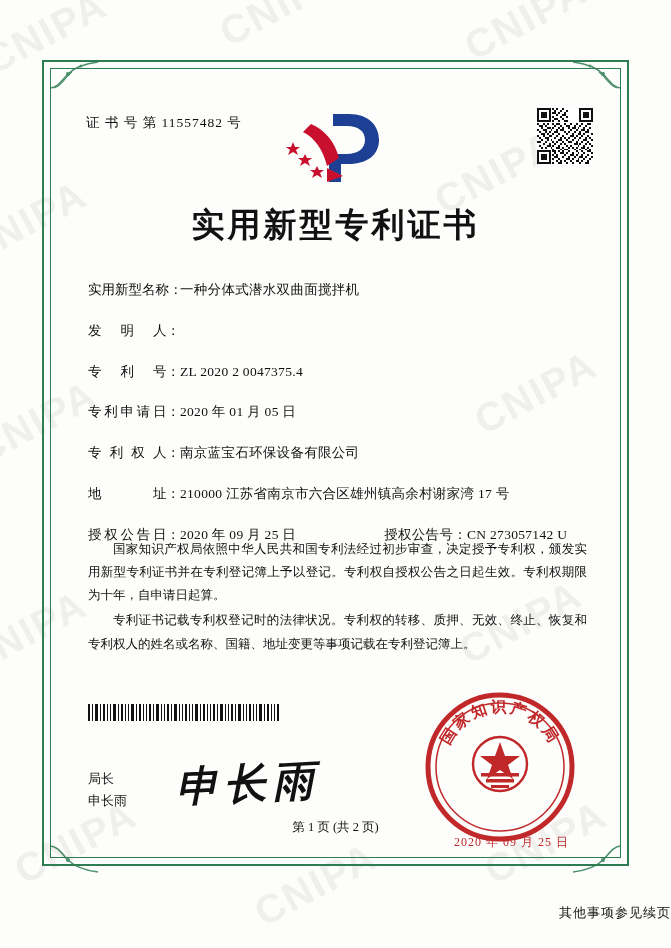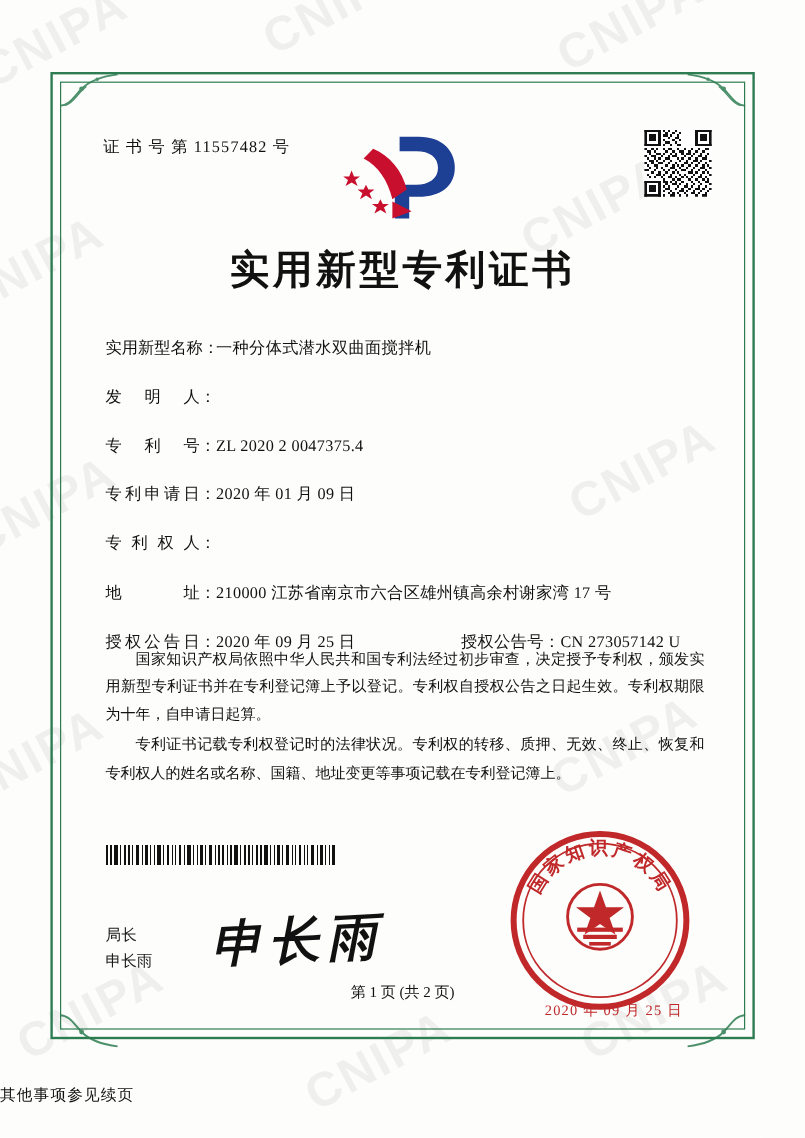--- a/index.html
+++ b/index.html
@@ -215,21 +215,21 @@
     text-align: center;
     font-size: 12.5px;
     color: #111;
     margin-top: 20px;
   }
 
   .footer-note {
     position: absolute;
     left: 0; right: 0;
     bottom: 26px;
-    text-align: left;
+    text-align: right;
     font-size: 13px;
     color: #111;
     letter-spacing: 1px;
   }
 </style>
 </head>
 <body>
 
 <div class="page">
 
@@ -551,30 +551,31 @@
       </div>
 
       <div class="field-row">
         <div class="field-label">
           <span>专</span>
             <span>利</span>
             <span>申</span>
             <span>请</span>
             <span>日：</span>
         </div>
-        <div class="field-value">2020 年 01 月 09 日</div>
+        <div class="field-value">2020 年 01 月 05 日</div>
       </div>
 
       <div class="field-row">
         <div class="field-label">
           <span>专</span>
             <span>利</span>
             <span>权</span>
             <span>人：</span>
         </div>
+        <div class="field-value">南京蓝宝石环保设备有限公司</div>
       </div>
 
       <div class="field-row">
         <div class="field-label">
           <span>地</span>
             <span>址：</span>
         </div>
         <div class="field-value">210000 江苏省南京市六合区雄州镇高余村谢家湾 17 号</div>
       </div>
 

